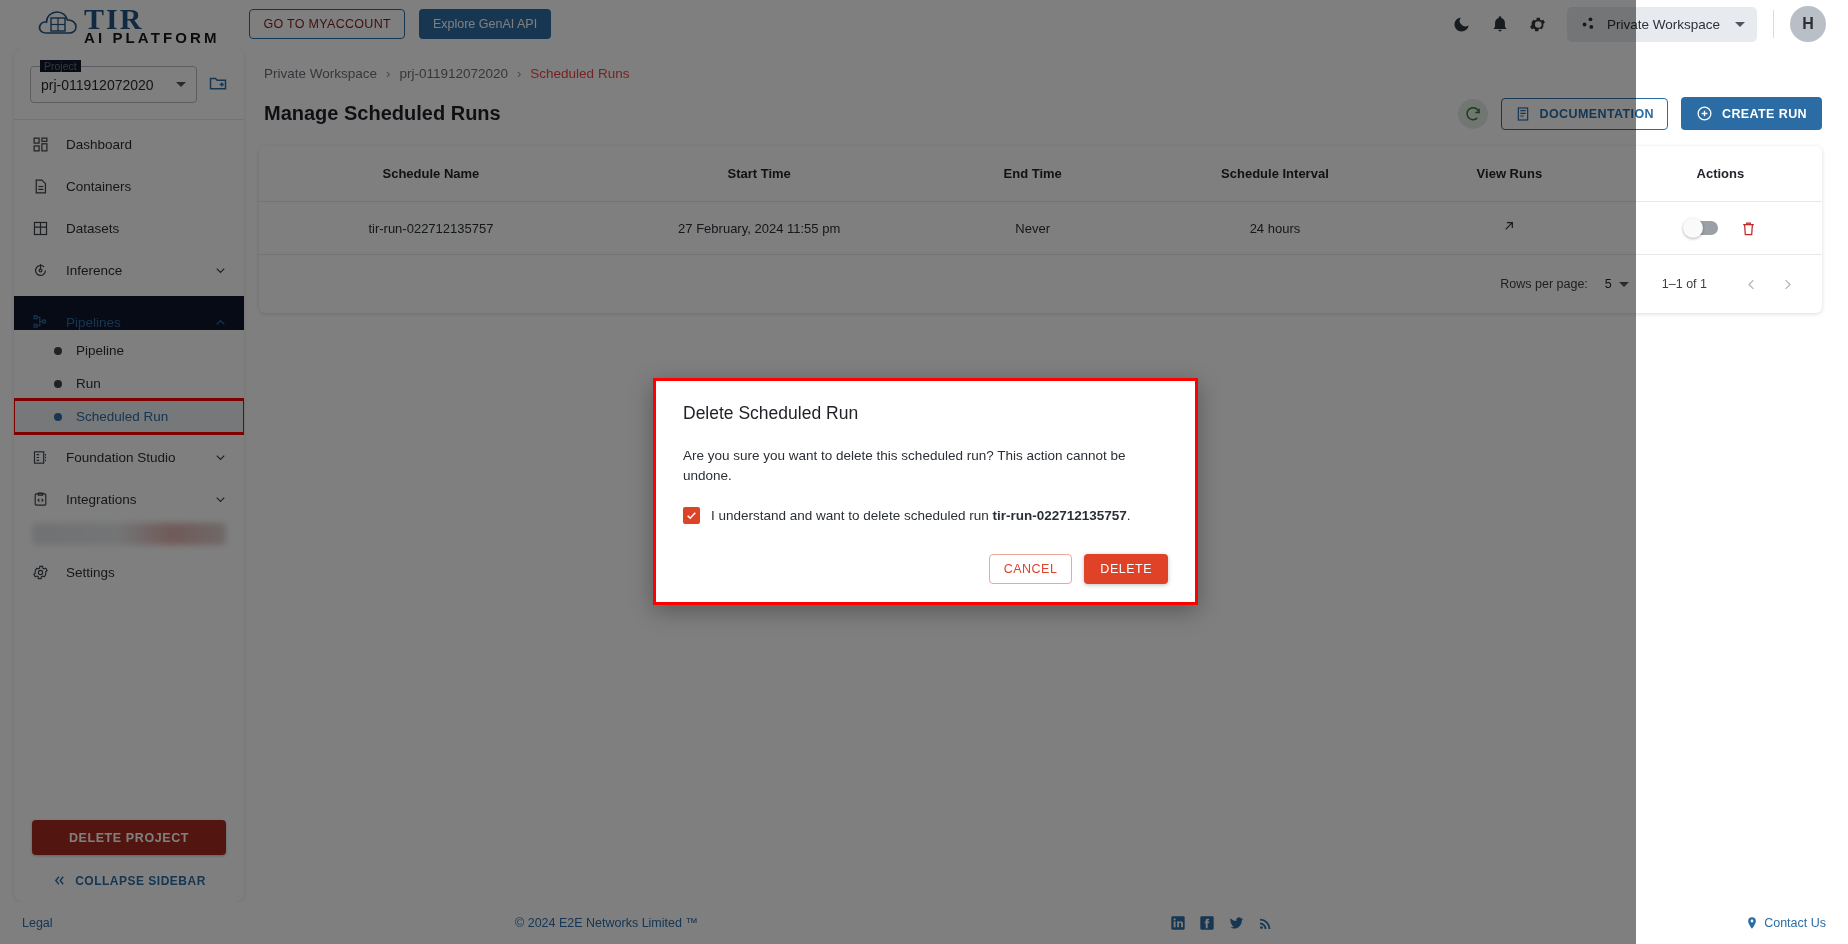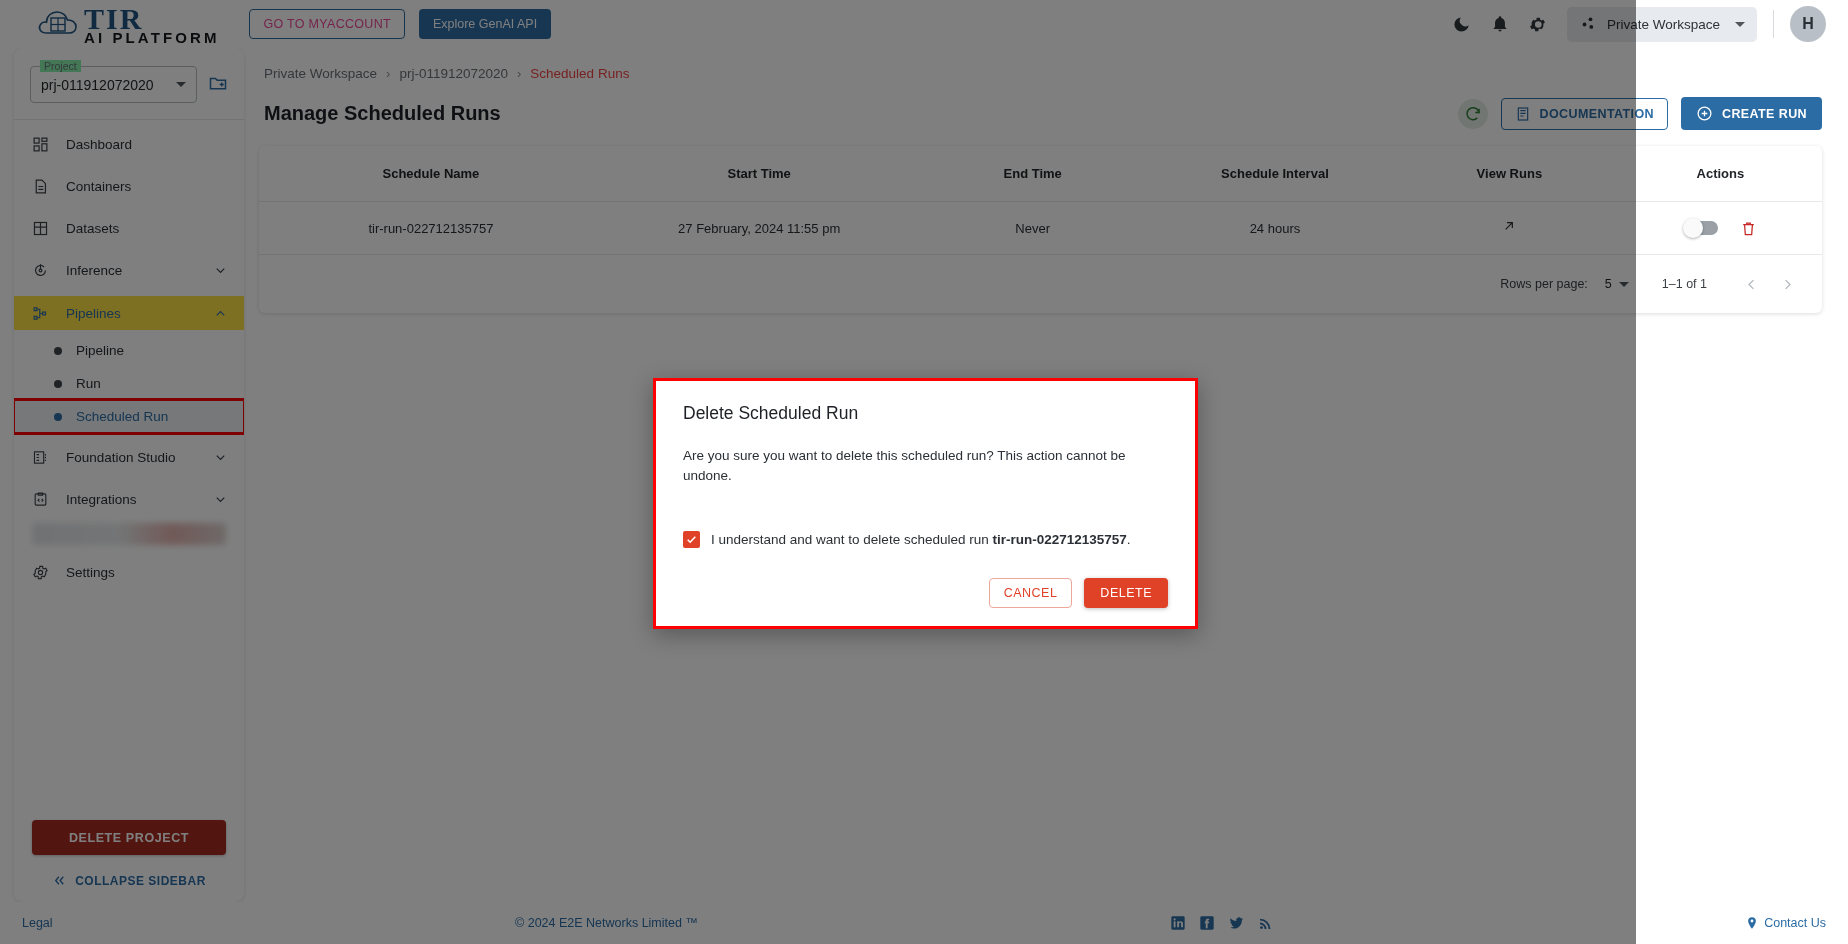--- a/index.html
+++ b/index.html
@@ -34,21 +34,21 @@
     font-family: "Liberation Serif", serif;
     font-size: 30px; font-weight: 700; color: #1f5582;
     letter-spacing: 2px; line-height: 27px;
   }
   .logo-sub {
     font-size: 15px; font-weight: 700; color: #14181c;
     letter-spacing: 3.1px; line-height: 11px;
   }
   .btn-myaccount {
     margin-left: 30px;
-    border: 1px solid #2b6ca3; color: #ec4899; background: transparent;
+    border: 1px solid #2b6ca3; color: #7f1d1d; background: transparent;
     border-radius: 4px; font-size: 12.5px; font-weight: 500;
     letter-spacing: .3px; padding: 7px 13px; cursor: pointer;
     font-family: "Liberation Sans", sans-serif;
   }
   .btn-genai {
     margin-left: 14px;
     border: none; color: #ffffff; background: #2c6ca4;
     border-radius: 4px; font-size: 12.5px; font-weight: 500;
     padding: 8px 14px; cursor: pointer;
     font-family: "Liberation Sans", sans-serif;
@@ -88,21 +88,21 @@
   }
   .project-row {
     display: flex; align-items: center; padding: 18px 16px 14px 16px;
   }
   .project-select {
     position: relative; flex: 1; height: 37px;
     border: 1px solid #b6bcc3; border-radius: 4px;
     display: flex; align-items: center; padding: 0 10px;
   }
   .project-legend {
-    position: absolute; top: -7px; left: 9px; background: #86efac;
+    position: absolute; top: -7px; left: 9px; background: #0f172a;
     padding: 0 4px; font-size: 10.5px; color: #6b7178;
   }
   .project-value { font-size: 14px; color: #24282d; }
   .caret-down {
     margin-left: auto;
     width: 0; height: 0;
     border-left: 5px solid transparent; border-right: 5px solid transparent;
     border-top: 5.5px solid #50565c;
   }
   .folder-icon { margin-left: 11px; color: #2c6ca4; cursor: pointer; }
@@ -113,21 +113,21 @@
     display: flex; align-items: center;
     height: 32px; margin: 0; padding: 0 16px 0 18px;
     cursor: pointer; color: #2b3036;
   }
   .nav-item .ni-icon {
     width: 22px; display: flex; align-items: center; justify-content: flex-start;
     color: #3c4248;
   }
   .nav-item .ni-label { font-size: 13.5px; margin-left: 12px; }
   .nav-item .ni-chev { margin-left: auto; color: #3c4248; display: flex; }
-  .nav-item.expanded { background: #fde047; }
+  .nav-item.expanded { background: #0f172a; align-items: flex-end; }
   .nav-item.expanded .ni-label { color: #2c6ca4; }
   .nav-item.expanded .ni-icon, .nav-item.expanded .ni-chev { color: #2c6ca4; }
   .nav-sub {
     display: flex; align-items: center;
     height: 33px; padding-left: 40px; cursor: pointer;
   }
   .nav-sub .dot {
     width: 8px; height: 8px; border-radius: 50%; background: #41464c;
   }
   .nav-sub .ns-label { font-size: 13.5px; color: #2b3036; margin-left: 14px; }
@@ -267,21 +267,21 @@
     border: 3px solid #ff0000;
     box-shadow: 0 6px 22px rgba(0,0,0,0.3);
     z-index: 1000;
     padding: 22px 27px 18px 27px;
   }
   .modal-title { font-size: 17.5px; color: #1d2126; font-weight: 400; }
   .modal-body {
     margin-top: 22px; font-size: 13.5px; color: #2b3036; line-height: 1.45;
   }
   .modal-check-row {
-    display: flex; align-items: center; gap: 11px; margin-top: 46px;
+    display: flex; align-items: center; gap: 11px; margin-top: 22px;
   }
   .checkbox {
     width: 17px; height: 17px; border-radius: 2px; background: #e04228;
     display: flex; align-items: center; justify-content: center; cursor: pointer;
     flex: 0 0 auto;
   }
   .check-label { font-size: 13.5px; color: #2b3036; }
   .check-label b { font-weight: 700; }
   .modal-actions {
     display: flex; justify-content: flex-end; align-items: center;

